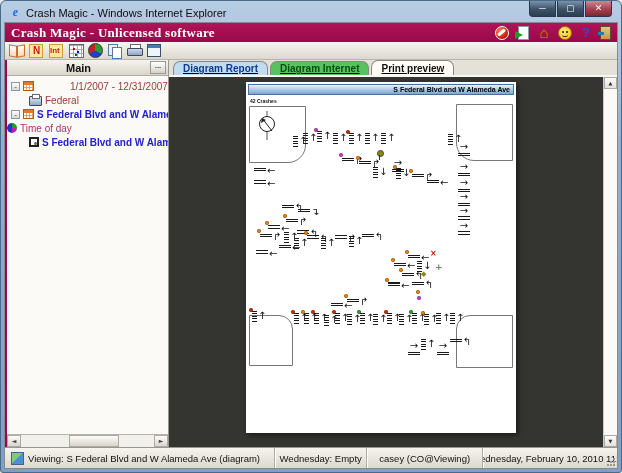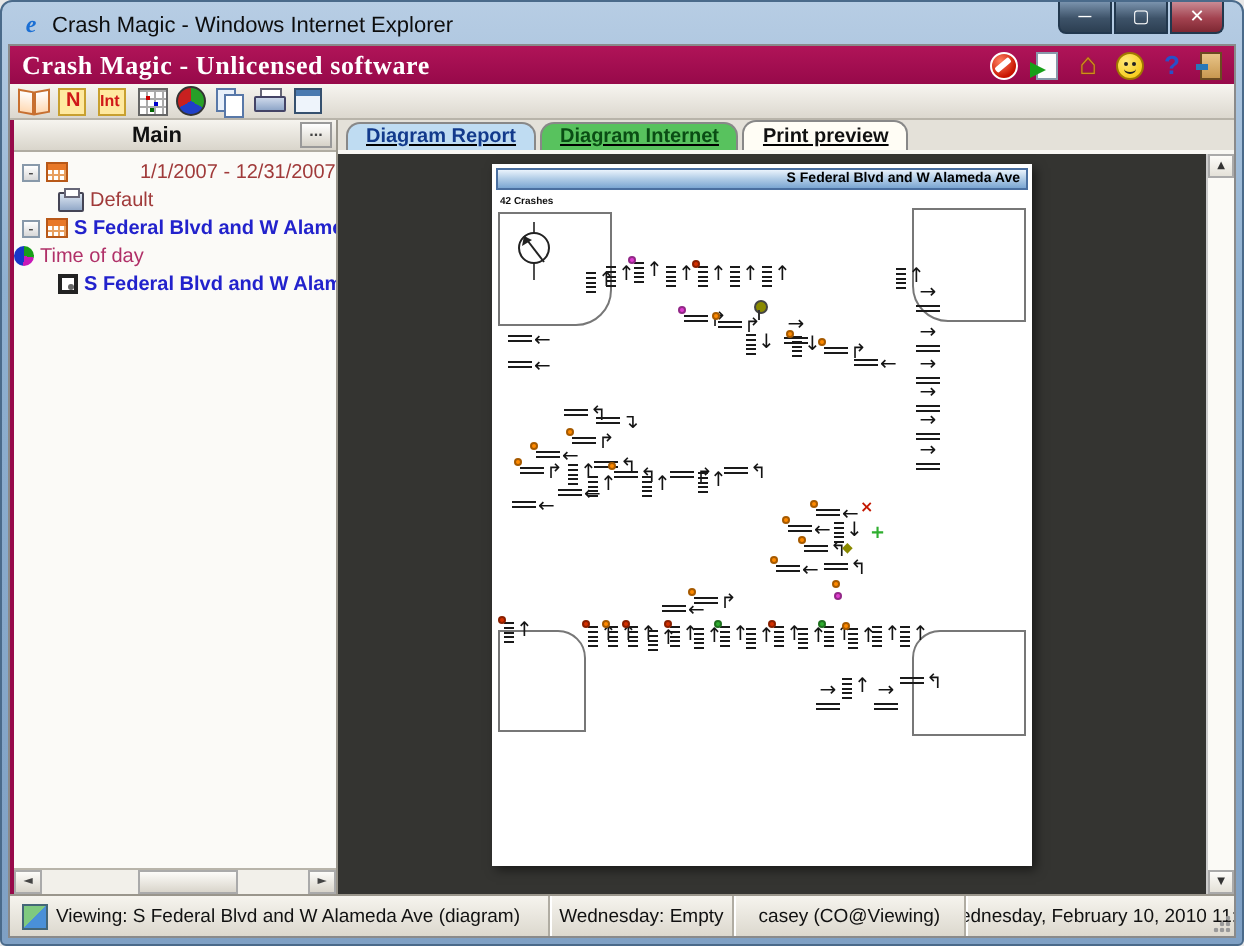--- a/index.html
+++ b/index.html
@@ -111,21 +111,21 @@
   .glyph-plus{font:bold 9px/8px "DejaVu Sans",sans-serif;color:#2fae2f;}
   .glyph-diam{font:7px/7px "DejaVu Sans",sans-serif;color:#8a8a00;}
   .sigc{width:5px;height:5px;border-radius:50%;background:#8a8a00;border:1px solid #444;}
   .sigc::after{content:"";position:absolute;left:2px;top:5px;width:1px;height:5px;background:#333;}
   
   .ybar{height:17px;flex:0 0 auto;background:#ffff00;border-top:1px solid #999;position:relative;}
   .diagram-select{position:absolute;right:5px;top:1px;height:14px;width:106px;background:#fff;border:1px solid #888;display:flex;align-items:center;cursor:pointer;}
   .diagram-select .val{flex:1;font-size:9px;color:#111;text-align:right;padding-right:3px;white-space:nowrap;}
   .dd-btn{width:13px;height:100%;background:linear-gradient(#fbf3a8,#e8d84a);border-left:1px solid #999;font:6px/13px "DejaVu Sans",sans-serif;text-align:center;color:#222;}
   
-  .statusbar{height:20px;flex:0 0 auto;background:linear-gradient(#f6f4ee,#dcd8ce);border-top:1px solid #9a968c;display:flex;align-items:stretch;position:relative;}
+  .statusbar{height:20px;flex:0 0 auto;background:linear-gradient(#f6f4ee,#dcd8ce);border-top:1px solid #9a968c;display:flex;align-items:stretch;position:relative;justify-content:space-between;}
   .seg{display:flex;align-items:center;font-size:9.5px;color:#111;padding:0 6px;box-sizing:border-box;overflow:hidden;white-space:nowrap;}
   .seg + .seg{border-left:1px solid #b0aca2;box-shadow:inset 1px 0 0 #fff;}
   .seg:nth-child(1){width:44%;}
   .seg:nth-child(2){width:15%;justify-content:center;}
   .seg:nth-child(3){width:19%;justify-content:center;}
   .seg:nth-child(4){width:22%;justify-content:center;}
   .status-icon{width:11px;height:11px;flex:0 0 auto;margin-right:4px;border:1px solid #467;background:
       linear-gradient(135deg,#7fc97f 0 50%,#4a90d8 50% 100%);}
   .grip{position:absolute;right:1px;bottom:1px;width:10px;height:10px;cursor:nwse-resize;
       background:radial-gradient(circle at 8px 2px,#999 1px,transparent 1.3px),radial-gradient(circle at 8px 8px,#999 1px,transparent 1.3px),radial-gradient(circle at 5px 5px,#999 1px,transparent 1.3px),radial-gradient(circle at 2px 8px,#999 1px,transparent 1.3px),radial-gradient(circle at 5px 8px,#999 1px,transparent 1.3px),radial-gradient(circle at 8px 5px,#999 1px,transparent 1.3px);}
@@ -175,21 +175,21 @@
           <span class="more-btn">...</span>
         </div>
         <div class="tree">
             <div class="trow" style="padding-left: 4px;">
               <span class="expander">-</span>
               <span class="tico table-icon"></span>
               <span class="lbl" style="color: rgb(160, 58, 58); margin-left: 36px;">1/1/2007 - 12/31/2007</span>
             </div>
             <div class="trow" style="padding-left: 22px;">
               <span class="tico printer-icon"></span>
-              <span class="lbl" style="color: rgb(160, 58, 58);">Default</span>
+              <span class="lbl" style="color: rgb(160, 58, 58);">Federal</span>
             </div>
             <div class="trow" style="padding-left: 4px;">
               <span class="expander">-</span>
               <span class="tico table-icon"></span>
               <span class="lbl" style="color: rgb(34, 34, 204); font-weight: bold;">S Federal Blvd and W Alameda Ave</span>
             </div>
             <div class="trow" style="">
               <span class="tico pie-icon"></span>
               <span class="lbl" style="color: rgb(176, 48, 104);">Time of day</span>
             </div>

